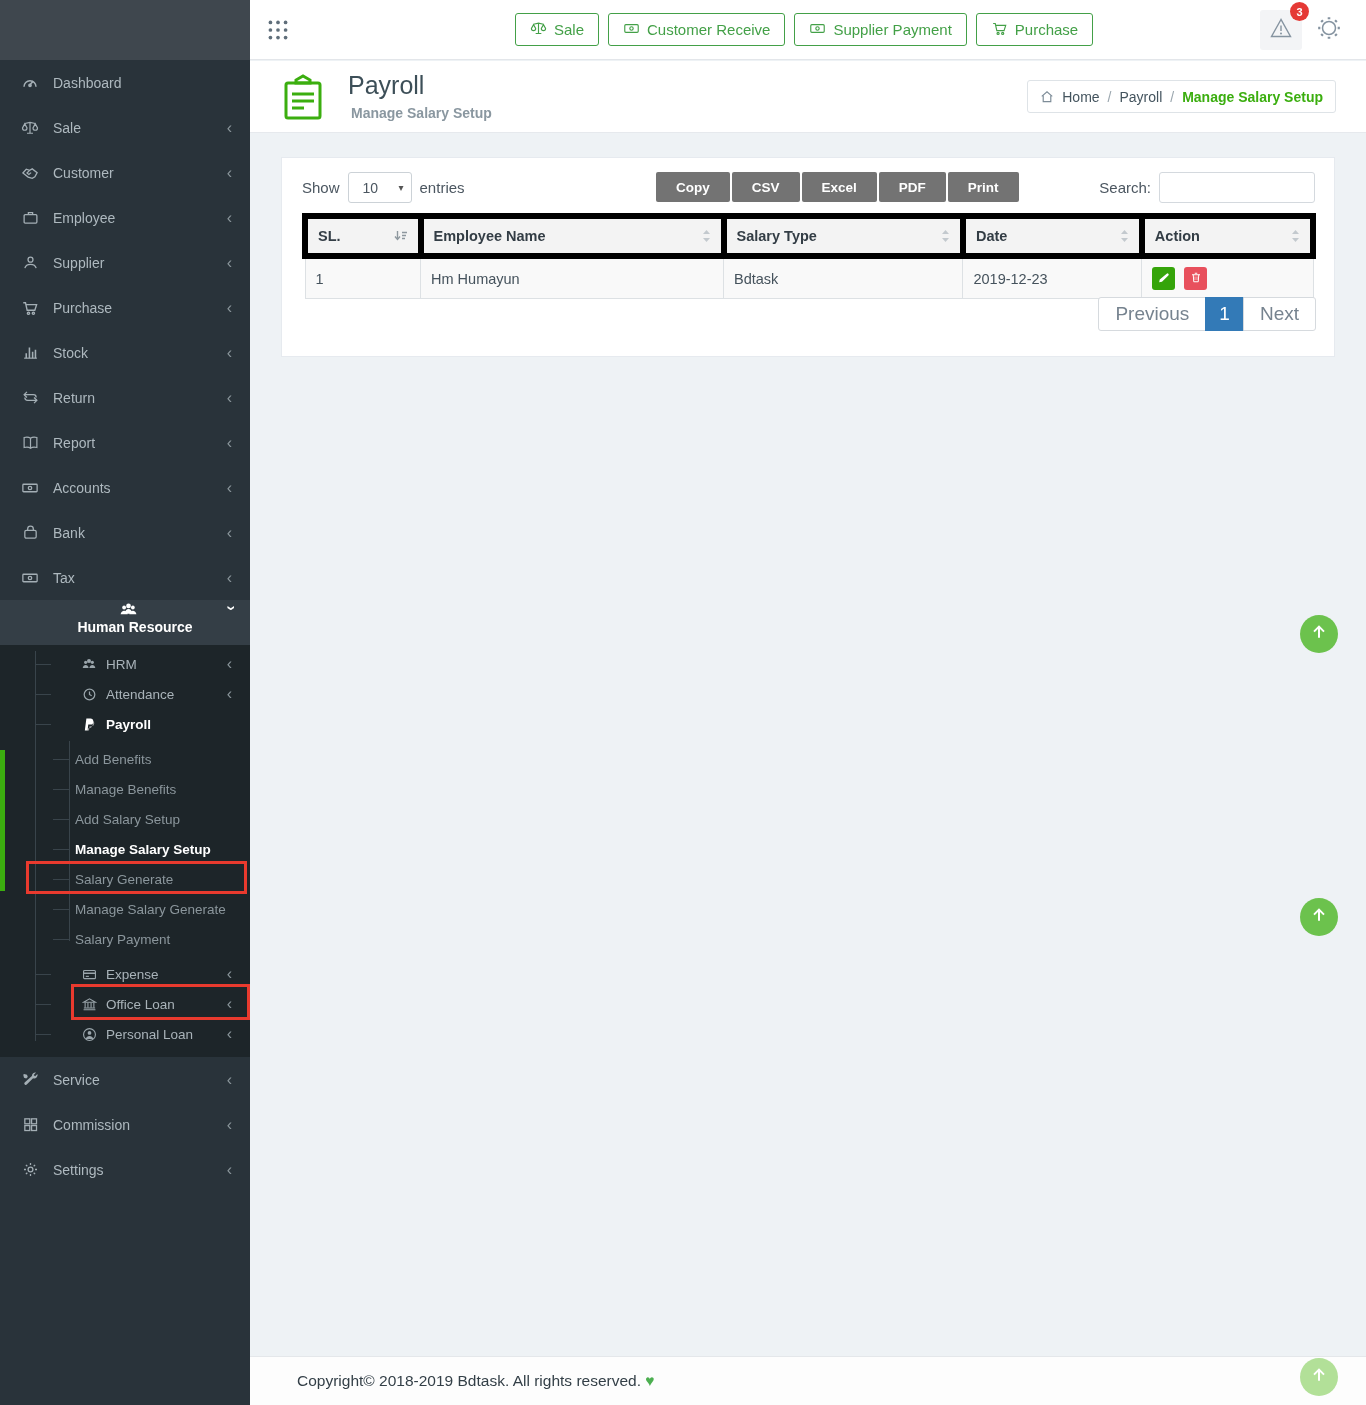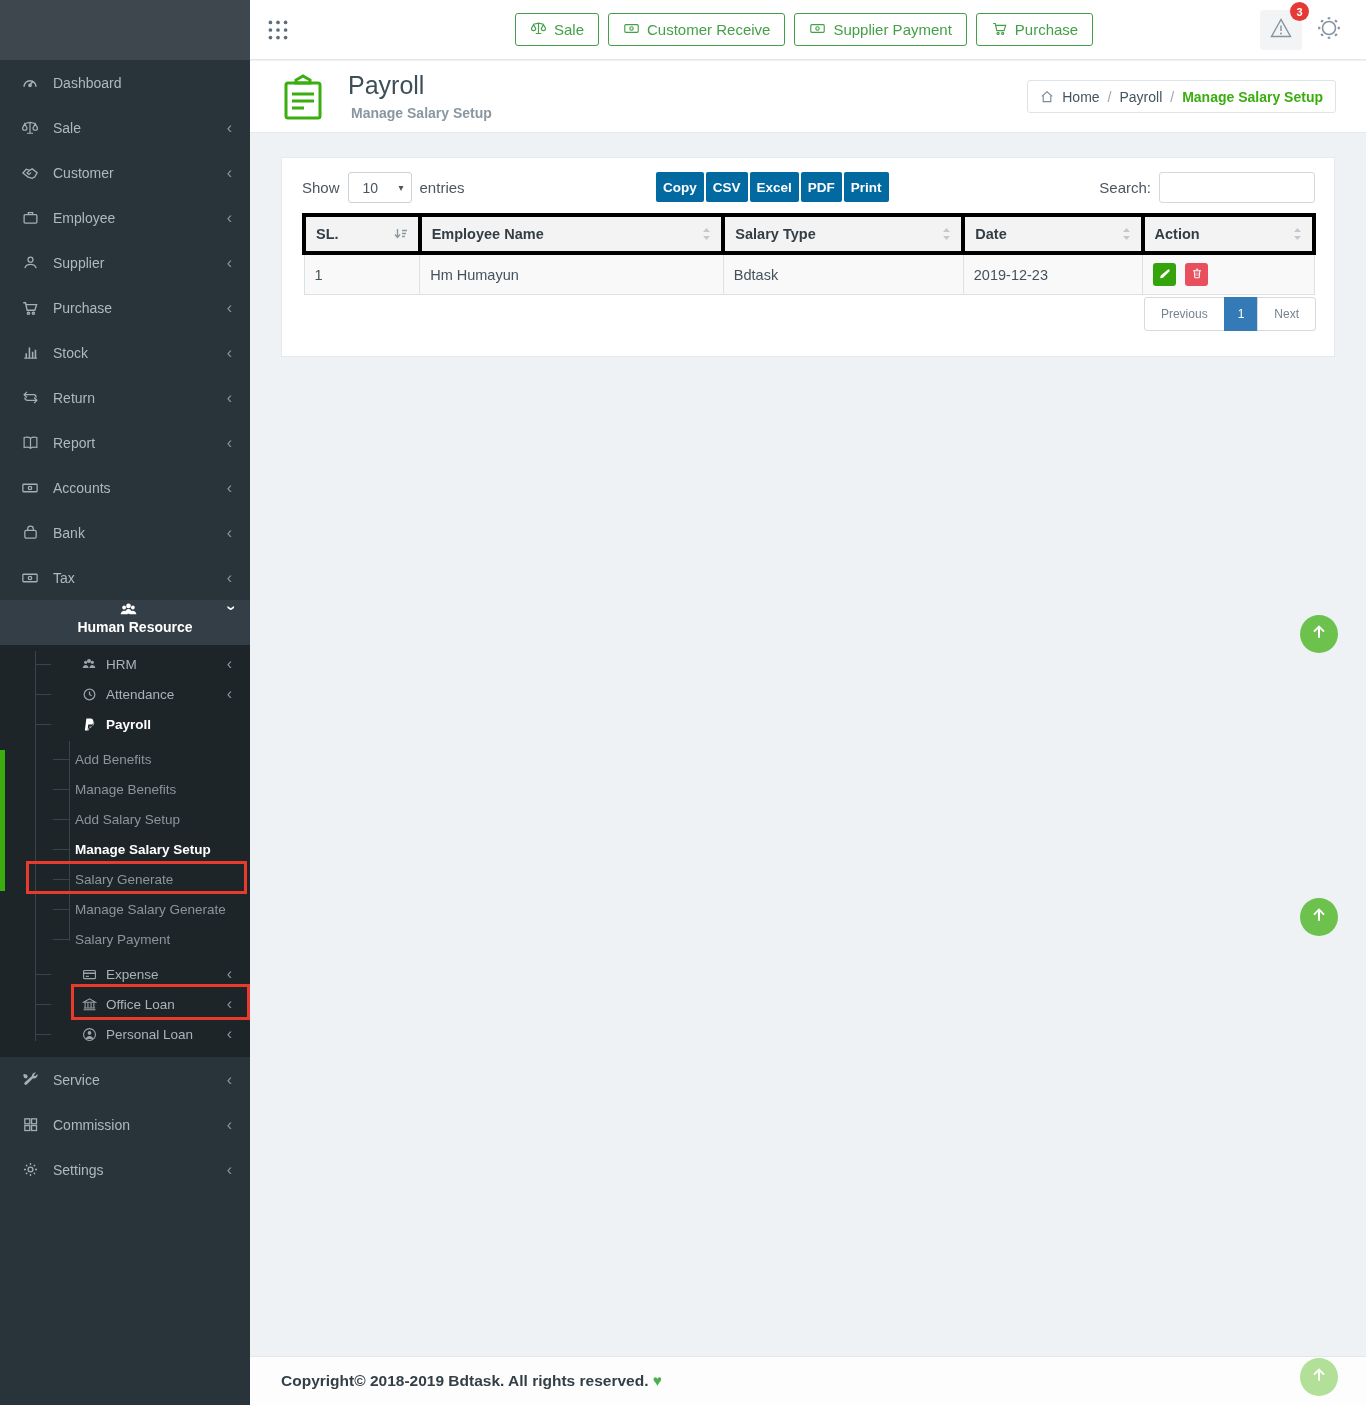--- a/index.html
+++ b/index.html
@@ -63,46 +63,46 @@
   .bc-sep { color:#9aa6ae; }
   .bc-current { color:#3bae0f; font-weight:bold; }
   .bc-home-ico { color:#7d8c98; display:flex; }
 
   
   .card { position:absolute; left:281px; top:157px; width:1054px; height:200px; background:#fff; border:1px solid #e6eaef; z-index:3; }
   .length-ctrl { position:absolute; left:20px; top:14px; display:flex; align-items:center; gap:8px; font-size:15px; color:#4b5660;text-align:center; }
   .dt-select { position:relative; width:64px; height:31px; border:1px solid #ccd2d7; border-radius:3px; display:flex; align-items:center; padding-left:14px; font-size:14px; color:#4b5660; cursor:pointer; background:#fff; }
   .dt-select .caret { position:absolute; right:7px; font-size:10px; color:#555; }
   .export-group { position:absolute; left:374px; top:14px; display:flex; gap:2px; }
-  .exp-btn { height:30px; padding:0 7px; background:#0369a1; color:#fff; border:none; border-radius:2px; font-size:13.5px; font-weight:bold; font-family:"Liberation Sans",sans-serif; cursor:pointer; }
+  .exp-btn { height:30px; padding:0 20px; background:#737373; color:#fff; border:none; border-radius:2px; font-size:13.5px; font-weight:bold; font-family:"Liberation Sans",sans-serif; cursor:pointer; }
   .search-ctrl { position:absolute; right:19px; top:14px; display:flex; align-items:center; gap:8px; font-size:15px; color:#4b5660; }
   .search-ctrl input { width:156px; height:31px; border:1px solid #d4d9de; border-radius:3px; padding:0 8px; font-size:14px; color:#4b5660; outline:none; }
 
   table.dt { position:absolute; left:20px; top:55px; width:1014px; border-collapse:collapse; font-size:14.5px; color:#45525c; }
-  table.dt th { background:#f3f3f3; border:4px solid #000000; text-align:left; padding:9px 10px; font-size:14.5px; color:#333d45; font-weight:bold; cursor:pointer; }
+  table.dt th { background:#f3f3f3; border:6px solid #000000; text-align:left; padding:9px 10px; font-size:14.5px; color:#333d45; font-weight:bold; cursor:pointer; }
   table.dt td { background:#f9f9f9; border:1px solid #dde1e4; padding:8px 10px; height:38px; }
   .th-inner { display:flex; align-items:center; justify-content:space-between; }
   .sort-ico { display:flex; margin-left:6px; }
   .act-btn { display:inline-flex; align-items:center; justify-content:center; width:23px; height:23px; border:none; border-radius:3px; cursor:pointer; vertical-align:middle; }
   .act-edit { background:#35a40a; margin-right:5px; }
   .act-del { background:#e8505d; }
 
   .pagination { position:absolute; right:18px; top:139px; display:flex; }
-  .page-btn { height:34px; padding:0 16px; display:flex; align-items:center; background:#fff; border:1px solid #d6dade; color:#76838f; font-size:12px; cursor:pointer; margin-left:-1px; }
+  .page-btn { height:34px; padding:0 16px; display:flex; align-items:center; background:#fff; border:1px solid #d6dade; color:#76838f; font-size:19px; cursor:pointer; margin-left:-1px; }
   .page-btn.prev { border-radius:3px 0 0 3px; margin-left:0; }
   .page-btn.next { border-radius:0 3px 3px 0; }
   .page-btn.current { background:#337ab7; border-color:#337ab7; color:#fff; padding:0 13px; }
 
   
   .scroll-top { position:absolute; width:38px; height:38px; border-radius:50%; background:#6cc24d; display:flex; align-items:center; justify-content:center; z-index:8; cursor:pointer; }
   .st-1 { left:1300px; top:615px; }
   .st-2 { left:1300px; top:898px; }
   .st-3 { left:1300px; top:1358px; background:#b2e098; }
   .footer { position:absolute; left:250px; top:1356px; width:1116px; height:49px; background:#fdfdfd; border-top:1px solid #e4e7ea; z-index:3; }
-  .copyright { position:absolute; left:31px; top:15px; font-size:15.5px; font-weight:bold; color:#333f47; }
+  .copyright { position:absolute; left:47px; top:15px; font-size:15.5px; font-weight:normal; color:#333f47; }
   .heart { color:#4caf50; }
 </style>
 </head>
 <body>
 
 <div class="screen">
 
   <div class="sidebar">
     <div class="sidebar-top"></div>
 

